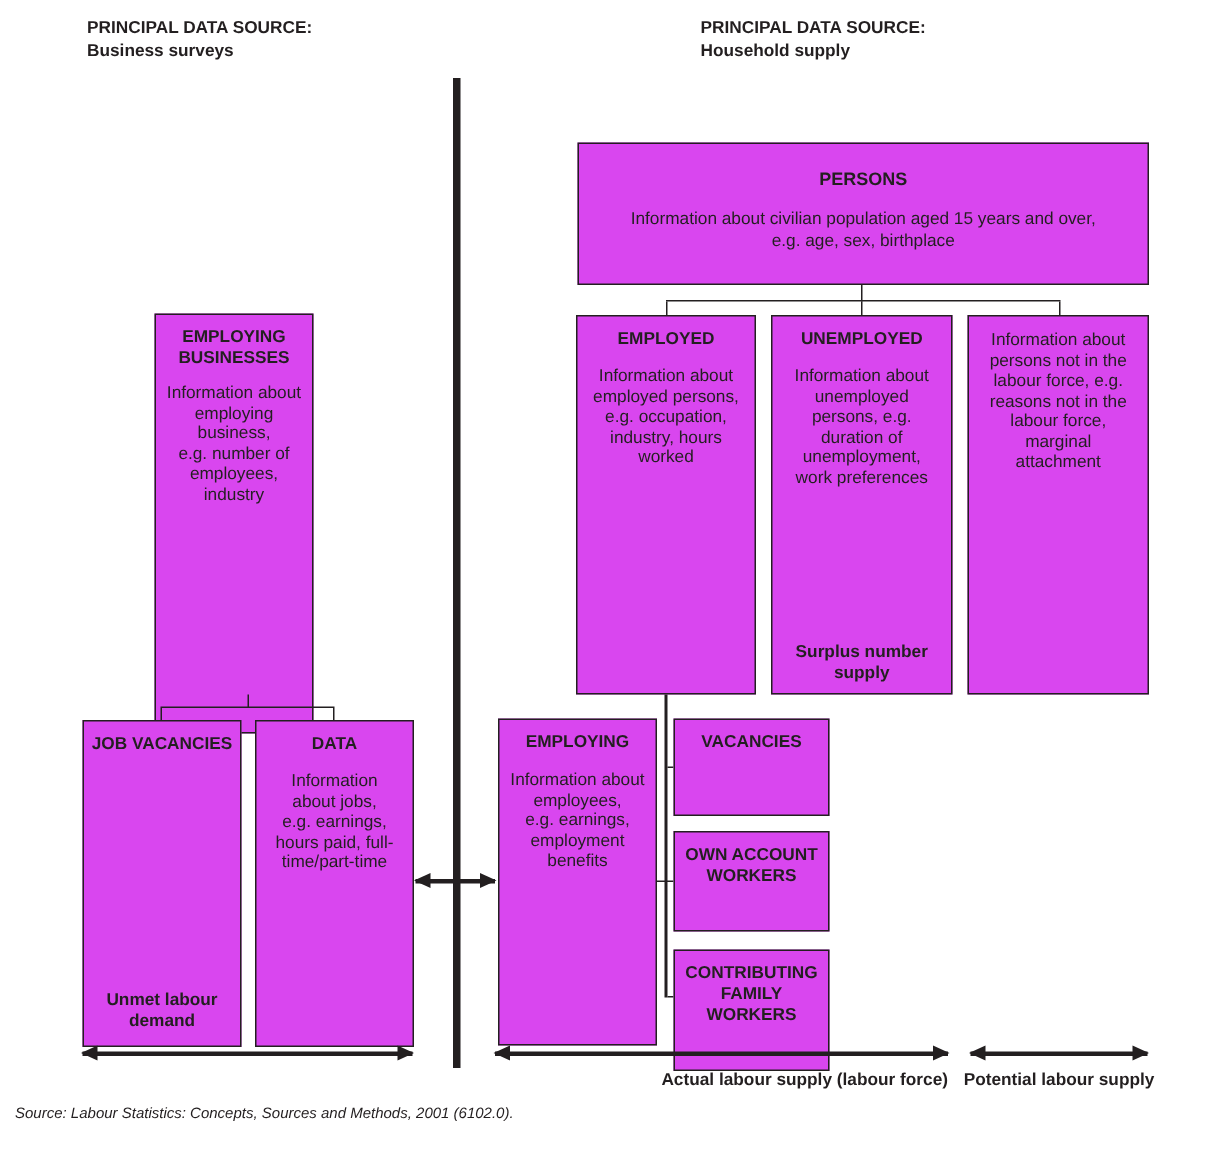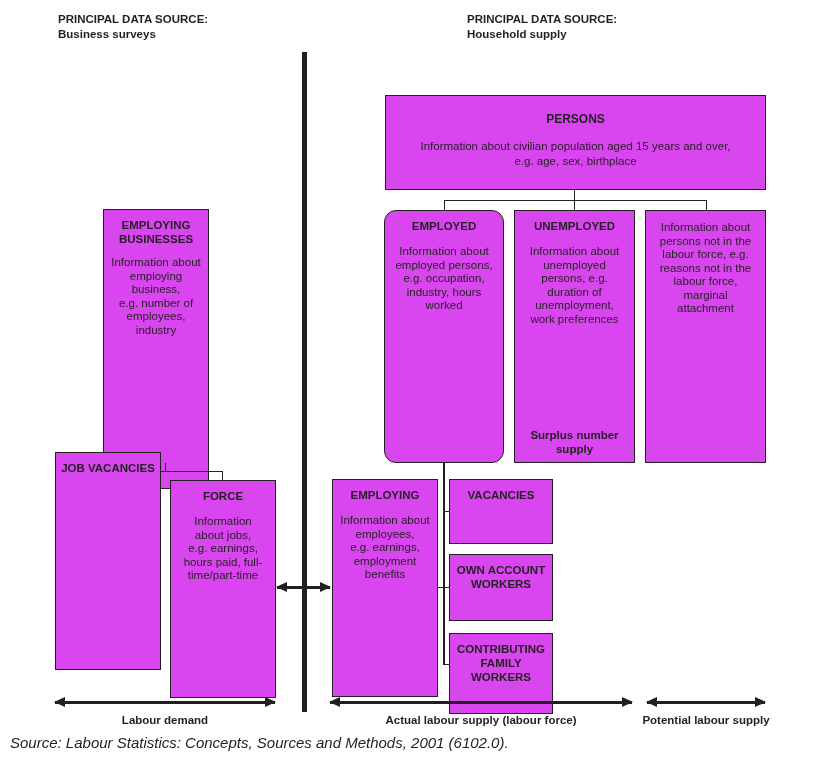--- a/index.html
+++ b/index.html
@@ -77,21 +77,21 @@
     position:absolute;
     text-align:center;
     font-weight:bold;
     font-size:11.5px;
     line-height:14px;
     white-space:nowrap;
   }
   .source-note {
     position:absolute;
     font-style:italic;
-    font-size:15px;
+    font-size:10px;
     line-height:16px;
     white-space:nowrap;
   }
 </style>
 </head>
 <body>
 
 <div class="canvas">
 
   <div class="hdr" style="left:58px; top:12px; width:200px;">
@@ -110,21 +110,21 @@
     <div class="box-body wide">Information about civilian population aged 15 years and over,
 e.g. age, sex, birthplace</div>
   </div>
 
   <div class="ln" style="left:574px; top:190px; width:1px; height:11px;"></div>
   <div class="ln" style="left:444px; top:200px; width:263px; height:1px;"></div>
   <div class="ln" style="left:444px; top:201px; width:1px; height:9px;"></div>
   <div class="ln" style="left:574px; top:201px; width:1px; height:9px;"></div>
   <div class="ln" style="left:706px; top:201px; width:1px; height:9px;"></div>
 
-  <div class="box" style="left:384px; top:210px; width:120px; height:253px;border-radius:12px;">
+  <div class="box" style="left:384px; top:210px; width:120px; height:253px;">
     <div class="box-title">EMPLOYED</div>
     <div class="box-body">Information about
 employed persons,
 e.g. occupation,
 industry, hours
 worked</div>
   </div>
 
   <div class="box" style="left:514px; top:210px; width:121px; height:253px;">
     <div class="box-title">UNEMPLOYED</div>
@@ -157,26 +157,28 @@
 e.g. number of
 employees,
 industry</div>
   </div>
 
   <div class="ln" style="left:165px; top:463px; width:1px; height:9px;"></div>
   <div class="ln" style="left:107px; top:471px; width:116px; height:1px;"></div>
   <div class="ln" style="left:107px; top:472px; width:1px; height:8px;"></div>
   <div class="ln" style="left:222px; top:472px; width:1px; height:8px;"></div>
 
-  <div class="box" style="left:55px; top:452px; width:106px; height:218px;">
+  <div class="box" style="left:55px; top:480px; width:106px; height:218px;">
     <div class="box-title">JOB VACANCIES</div>
+    <div class="box-footer" style="bottom:9px;">Unmet labour
+demand</div>
   </div>
 
   <div class="box" style="left:170px; top:480px; width:106px; height:218px;">
-    <div class="box-title">FORCE</div>
+    <div class="box-title">DATA</div>
     <div class="box-body">Information
 about jobs,
 e.g. earnings,
 hours paid, full-
 time/part-time</div>
   </div>
 
   <div class="ln" style="left:443px; top:463px; width:2px; height:202px;"></div>
   <div class="ln" style="left:445px; top:511px; width:4px; height:1px;"></div>
   <div class="ln" style="left:437px; top:587px; width:12px; height:1px;"></div>
@@ -205,19 +207,18 @@
 FAMILY
 WORKERS</div>
   </div>
 
   <div class="dbl-arrow" style="left:277px; top:586px; width:53px;"></div>
 
   <div class="dbl-arrow" style="left:55px; top:701px; width:220px;"></div>
   <div class="dbl-arrow" style="left:330px; top:701px; width:302px;"></div>
   <div class="dbl-arrow" style="left:647px; top:701px; width:118px;"></div>
 
-  <div class="axis-label" style="left:55px; top:713px; width:220px;">Labour demand</div>
-  <div class="axis-label" style="left:330px; top:713px; width:302px;">Actual labour supply (labour force)</div>
+  <div class="axis-label" style="left:330px; top:713px; width:302px;text-align:right;">Actual labour supply (labour force)</div>
   <div class="axis-label" style="left:582px; top:713px; width:248px;">Potential labour supply</div>
 
   <div class="source-note" style="left:10px; top:735px;">Source: Labour Statistics: Concepts, Sources and Methods, 2001 (6102.0).</div>
 
 </div>
 
 </body></html>

